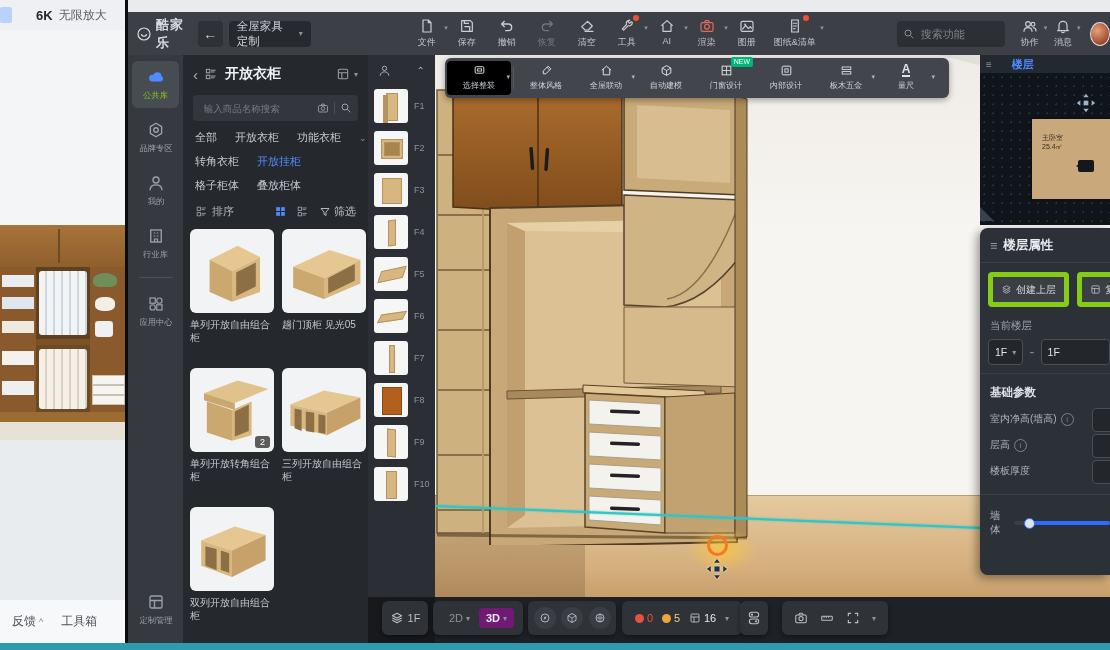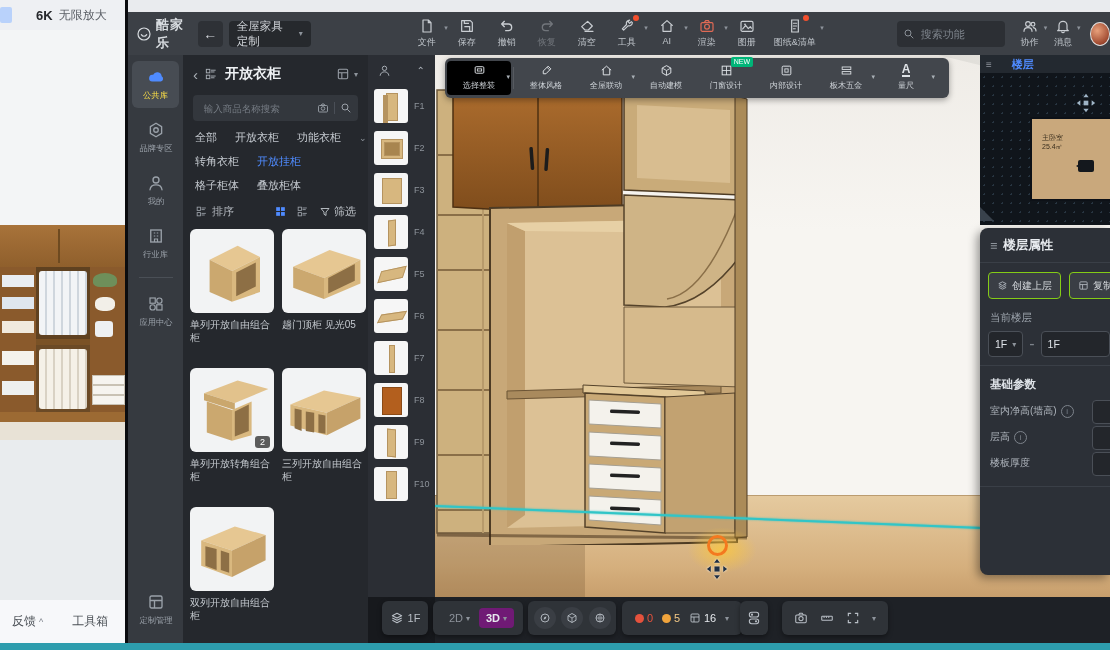--- a/index.html
+++ b/index.html
@@ -37,21 +37,21 @@
   #hsearch{width:104px;height:26px;background:#2c2f34;border-radius:4px;margin-left:74px;display:flex;align-items:center;padding:0 6px;gap:4px;}
   #hsearch .ic{width:12px;height:12px;color:#8a9097;}
   #hsearch input{background:transparent;border:none;outline:none;width:76px;font-size:11px;color:#aab0b7;}
   #hsearch input::placeholder{color:#7d838b;}
   #avatar{width:22px;height:22px;border-radius:50%;background:radial-gradient(circle at 35% 35%,#e8a07b,#a04a30 70%,#5f241a);border:1px solid #ddd;margin-left:10px;}
   
   #rail{left:128px;top:55px;width:55px;height:588px;background:#363a40;}
   .rail-item{width:47px;margin:6px 4px 0 4px;border-radius:6px;display:flex;flex-direction:column;align-items:center;padding:7px 0 6px 0;color:#9aa1a9;}
   .rail-item .ic{width:18px;height:18px;}
   .rail-item .lbl{font-size:9px;margin-top:3px;transform:scale(.92);white-space:nowrap;}
-  .rail-item.sel{background:#474c53;color:#fde047;}
+  .rail-item.sel{background:#474c53;color:#84cc16;}
   .rail-item.sel .ic{color:#4f8bff;}
   #rail-div{width:34px;height:1px;background:#4a4f56;margin:10px auto;}
   #rail-bottom{position:absolute;left:4px;top:538px;width:47px;display:flex;flex-direction:column;align-items:center;color:#9aa1a9;}
   #rail-bottom .ic{width:18px;height:18px;}
   #rail-bottom .lbl{font-size:9px;margin-top:3px;transform:scale(.92);white-space:nowrap;}
   
   #libpanel{left:183px;top:55px;width:185px;height:588px;background:#25282d;color:#c9cdd2;}
   #lib-head{display:flex;align-items:center;padding:10px 10px 4px 10px;}
   #lib-back{font-size:15px;color:#aab0b7;}
   #lib-list-ic{width:14px;height:14px;color:#aab0b7;margin-left:6px;}
@@ -116,21 +116,21 @@
   #mm-cam{position:absolute;left:98px;top:105px;width:16px;height:12px;background:#14181d;border-radius:2px;}
   #mm-cam:after{content:"";position:absolute;left:-5px;top:3px;border:3px solid transparent;border-right:5px solid #14181d;}
   #mm-move{position:absolute;left:96px;top:38px;width:20px;height:20px;color:#9fb4c6;}
   #mm-fold{position:absolute;left:0;top:152px;width:0;height:0;border-left:14px solid #39424c;border-top:14px solid transparent;}
   
   #props{left:980px;top:228px;width:130px;height:347px;background:#2c3037;border-radius:8px 0 0 8px;box-shadow:-3px 3px 10px rgba(0,0,0,.4);color:#c9cdd2;}
   #props-head{display:flex;align-items:center;gap:6px;padding:9px 0 0 10px;font-size:12.5px;font-weight:bold;color:#e8ebef;}
   #props-head .menu{color:#8d939b;font-weight:normal;}
   .p-div{height:1px;background:#3a3f47;margin:8px 0 0 0;}
   .p-btnrow{display:flex;gap:8px;padding:9px 0 0 8px;}
-  .p-btn{height:25px;background:#3a3e45;border:1px solid #84cc16;border-radius:4px;display:flex;align-items:center;gap:4px;padding:0 8px;font-size:10px;color:#d6dade;white-space:nowrap;}
+  .p-btn{height:25px;background:#3a3e45;border:5px solid #84cc16;border-radius:4px;display:flex;align-items:center;gap:4px;padding:0 8px;font-size:10px;color:#d6dade;white-space:nowrap;}
   .p-btn .ic{width:11px;height:11px;color:#b9bfc6;}
   .p-label{font-size:10.5px;color:#9aa1aa;padding:12px 0 0 10px;}
   .p-selrow{display:flex;align-items:center;gap:6px;padding:6px 0 0 8px;}
   .p-box{height:24px;background:#23262b;border:1px solid #4a4f57;border-radius:4px;display:flex;align-items:center;padding:0 6px;font-size:10.5px;color:#dfe3e8;gap:5px;}
   .p-sec{font-size:11.5px;font-weight:bold;color:#dfe3e8;padding:11px 0 0 10px;}
   .p-field{display:flex;align-items:center;padding:12px 0 0 10px;font-size:10px;color:#aeb4bc;position:relative;white-space:nowrap;}
   .p-info{display:inline-block;width:11px;height:11px;border:1px solid #7d838b;border-radius:50%;font-size:8px;line-height:11px;text-align:center;color:#7d838b;margin-left:4px;}
   .p-input{position:absolute;left:112px;top:8px;width:60px;height:22px;background:#23262b;border:1px solid #4a4f57;border-radius:4px;}
   .p-sliderrow{display:flex;align-items:center;padding:14px 0 0 10px;font-size:10.5px;color:#aeb4bc;gap:8px;}
   .p-track{position:relative;width:130px;height:4px;background:#3a3f46;border-radius:2px;}
@@ -468,21 +468,21 @@
     <div class="ph" style="left:92px;top:160px;width:31px;height:8px;background:#f6f4ef;border:1px solid #c9c2b4;"></div>
     <div class="ph" style="left:92px;top:170px;width:31px;height:8px;background:#f6f4ef;border:1px solid #c9c2b4;"></div>
     <div class="ph" style="left:0;top:187px;width:125px;height:10px;background:#9c6a33;"></div>
     <div class="ph" style="left:0;top:197px;width:125px;height:18px;background:#e8e2d6;"></div>
   </div>
   <div class="ph" style="left:0;top:410px;width:125px;height:160px;background:#e9ecee;"></div>
 </div>
 <div id="ul-bottom" class="abs">
   <span style="margin-left:12px">反馈</span>
   <span style="font-size:9px;margin-left:3px;color:#7d838b">^</span>
-  <span style="margin-left:29px">工具箱</span>
+  <span style="margin-left:18px">工具箱</span>
 </div>
 <div id="win-border" class="abs"></div>
 
 <div id="browser-strip" class="abs"></div>
 
 <div id="app-header" class="abs">
   <div id="logo">
     <span class="ic" style="width:16px;height:16px;color:#d8dce0">
           <svg viewBox="0 0 24 24">
             <use href="#i-smile"></use>
@@ -938,20 +938,27 @@
   <div class="p-field">
     <span>层高</span>
         <span class="p-info">i</span>
     <span class="p-input"></span>
   </div>
   <div class="p-field">
     <span>楼板厚度</span>
     <span class="p-input"></span>
   </div>
   <div class="p-div" style="margin-top:16px"></div>
+  <div class="p-sliderrow">
+    <span>墙体</span>
+    <span class="p-track">
+          <span class="p-fill"></span>
+          <span class="p-knob"></span>
+        </span>
+  </div>
 </div>
 
 <div class="bgrp" style="left:382px;width:46px;justify-content:center;gap:4px">
   <span class="ic">
         <svg viewBox="0 0 24 24">
           <use href="#i-layers"></use>
         </svg>
       </span>
   <span>1F</span>
 </div>

